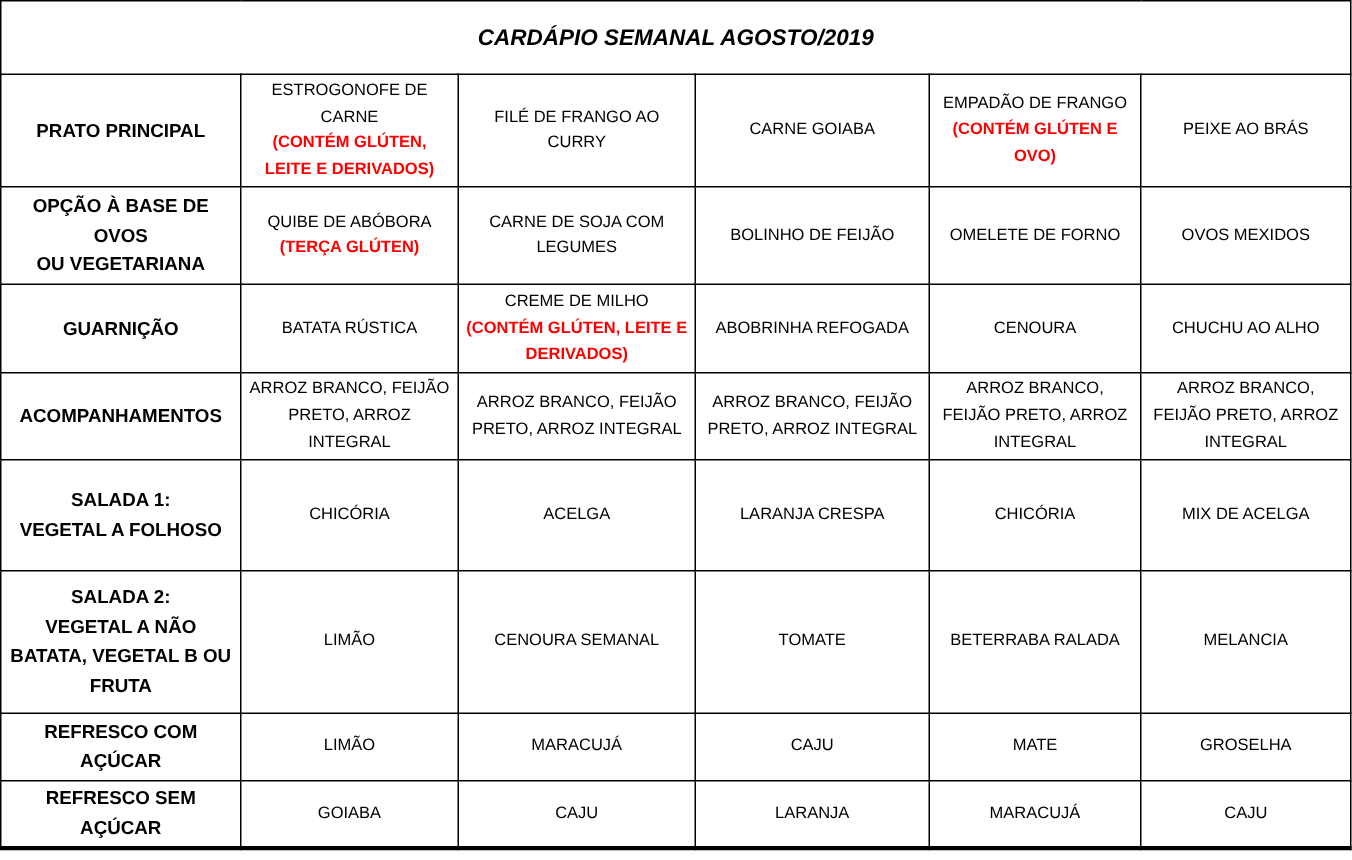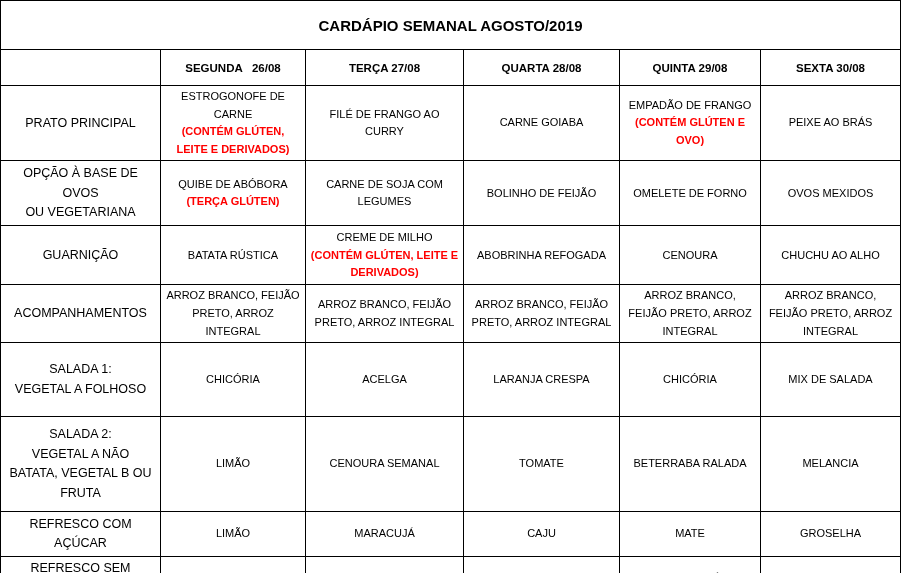--- a/index.html
+++ b/index.html
@@ -17,38 +17,38 @@
     vertical-align:middle;
     padding:2px 4px;
     overflow:hidden;
   }
   .title-cell {
     border-top:1px solid #d9d9d9;
     border-left:1px solid #d9d9d9;
     font-size:15px;
     font-weight:bold;
   }
-  .title-row    { height:49px; }
+  .title-row    { height:49px;font-style:italic; }
   .header-row   { height:36px; }
   .row-1 { height:64px; }
   .row-2 { height:65px; }
   .row-3 { height:59px; }
   .row-4 { height:51px; }
   .row-5 { height:74px; }
   .row-6 { height:95px; }
   .row-7 { height:45px;padding-left:24px; }
   .row-8 { height:43px; }
   .day-header {
     font-size:11.5px;
     font-weight:bold;
     white-space:pre-wrap;
   }
   .row-label {
     font-size:12.5px;
-    font-weight:normal;
+    font-weight:bold;
     line-height:1.55;
     white-space:pre-line;
     padding:2px 2px;
   }
   .cell-main {
     font-size:11px;
     font-weight:normal;
     line-height:1.6;
   }
   .cell-allergen {
@@ -69,28 +69,20 @@
     <col style="width:156px">
       <col style="width:141px">
       <col style="width:141px">
   </colgroup>
 
   <tbody>
       <tr class="title-row">
     <td class="title-cell" colspan="6">CARDÁPIO SEMANAL AGOSTO/2019</td>
   </tr>
 
-  <tr class="header-row">
-    <td class="day-header"></td>
-    <td class="day-header">SEGUNDA   26/08</td>
-    <td class="day-header">TERÇA 27/08</td>
-    <td class="day-header">QUARTA 28/08</td>
-    <td class="day-header">QUINTA 29/08</td>
-    <td class="day-header">SEXTA 30/08</td>
-  </tr>
 
   <tr class="row-1">
     <td class="row-label">PRATO PRINCIPAL</td>
     <td>
           <div class="cell-main">ESTROGONOFE DE CARNE</div>
           <div class="cell-allergen">(CONTÉM GLÚTEN, LEITE E DERIVADOS)</div>
         </td>
     <td>
           <div class="cell-main">FILÉ DE FRANGO AO CURRY</div>
           <div class="cell-allergen"></div>
@@ -186,21 +178,21 @@
     <td>
           <div class="cell-main">ACELGA</div>
         </td>
     <td>
           <div class="cell-main">LARANJA CRESPA</div>
         </td>
     <td>
           <div class="cell-main">CHICÓRIA</div>
         </td>
     <td>
-          <div class="cell-main">MIX DE SALADA</div>
+          <div class="cell-main">MIX DE ACELGA</div>
         </td>
   </tr>
 
   <tr class="row-6">
     <td class="row-label">SALADA 2:
 VEGETAL A NÃO
 BATATA, VEGETAL B OU
 FRUTA</td>
     <td>
           <div class="cell-main">LIMÃO</div>

